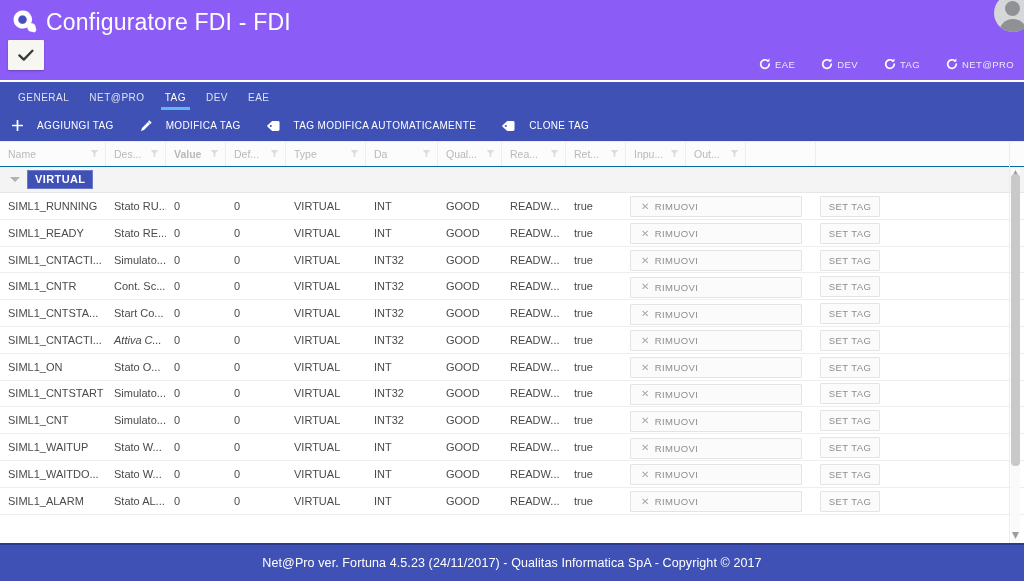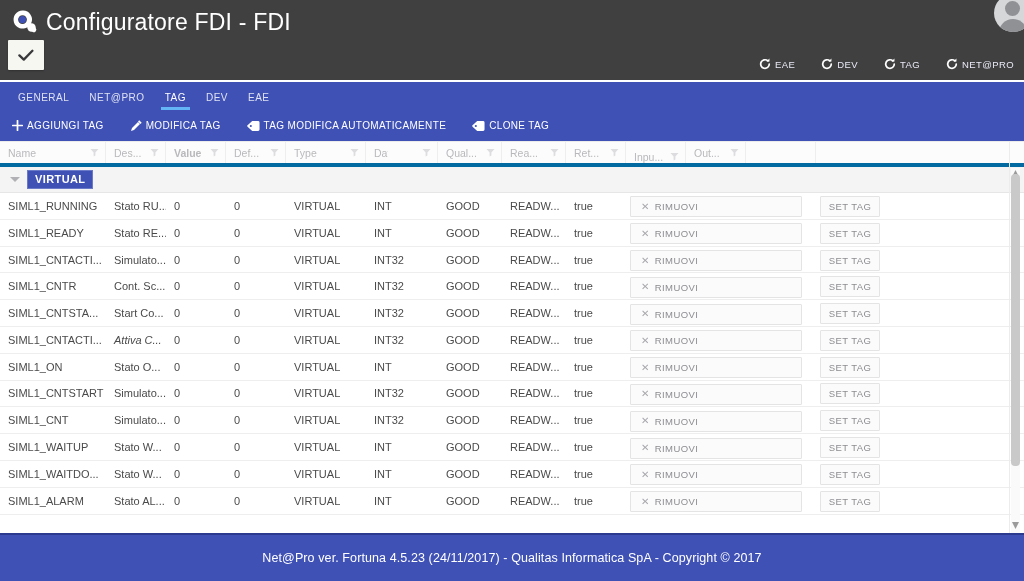--- a/index.html
+++ b/index.html
@@ -6,21 +6,21 @@
   html, body {
     width: 1024px; height: 581px;
     font-family: "Liberation Sans", sans-serif;
     background: #ffffff;
     overflow: hidden;
   }
   .app { position: relative; width: 1024px; height: 581px; display: flex; flex-direction: column; }
 
   
   .appbar {
-    background: #404040;
+    background: #8b5cf6;
     height: 80px;
     position: relative;
     flex: 0 0 auto;
   }
   .appbar-title-row {
     display: flex; align-items: center;
     padding: 6px 0 0 10px;
     height: 38px;
   }
   .logo {
@@ -120,21 +120,21 @@
   
   .toolbar {
     background: #3f51b5;
     height: 31px;
     display: flex; align-items: center;
     padding-left: 12px;
     gap: 26px;
     flex: 0 0 auto;
   }
   .tool-btn {
-    display: flex; align-items: center; gap: 4px;
+    display: flex; align-items: center; gap: 14px;
     color: #ffffff;
     font-size: 10px;
     letter-spacing: .35px;
     cursor: pointer;
     background: none; border: none;
     font-family: "Liberation Sans", sans-serif;
     padding: 2px 0;
     white-space: nowrap;
   }
   .tool-btn svg { display:block; }
@@ -143,21 +143,21 @@
   .grid-wrap {
     flex: 1 1 auto;
     position: relative;
     background: #fff;
     overflow: hidden;
   }
   .grid-head {
     display: flex;
     height: 26px;
     background: #fcfcfc;
-    border-bottom: 4px solid #0369a1;
+    border-bottom: 1px solid #0369a1;
     border-top: 1px solid #ececec;
   }
   .hcell {
     display: flex; align-items: center; justify-content: space-between;
     border-right: 1px solid #eeeeee;
     padding: 0 6px 0 8px;
     color: #b9b9bd;
     font-size: 10.5px;
     overflow: hidden;
     white-space: nowrap;
@@ -257,21 +257,21 @@
   .vscroll .arrow.down { bottom: 4px; clip-path: polygon(50% 100%,100% 0,0 0); }
 
   .grid-right-edge {
     position: absolute; right: 14px; top: 0; bottom: 0;
     width: 1px; background: #ececec;
   }
 
   
   .footer {
     flex: 0 0 auto;
-    height: 48px;
+    height: 38px;
     background: #3f51b5;
     border-top: 2px solid #2b3a8f;
     color: #ffffff;
     display: flex; align-items: center; justify-content: center;
     font-size: 12.5px;
     letter-spacing: .1px;
   }
 </style>
 </head>
 <body>
@@ -452,21 +452,21 @@
           <span class="filt"><svg width="9" height="9" viewBox="0 0 10 10">
               <path d="M.6 1h8.8L6 5v3.4L4 9.4V5z" fill="#c9c9cf"></path>
             </svg></span>
         </div>
         <div class="hcell" style="width: 60px; justify-content: space-between;">
           <span class="lbl">Ret...</span>
           <span class="filt"><svg width="9" height="9" viewBox="0 0 10 10">
               <path d="M.6 1h8.8L6 5v3.4L4 9.4V5z" fill="#c9c9cf"></path>
             </svg></span>
         </div>
-        <div class="hcell" style="width: 60px; align-items: flex-end;">
+        <div class="hcell" style="width: 60px;">
           <span class="lbl">Inpu...</span>
           <span class="filt"><svg width="9" height="9" viewBox="0 0 10 10">
               <path d="M.6 1h8.8L6 5v3.4L4 9.4V5z" fill="#c9c9cf"></path>
             </svg></span>
         </div>
         <div class="hcell" style="width: 60px;">
           <span class="lbl">Out...</span>
           <span class="filt"><svg width="9" height="9" viewBox="0 0 10 10">
               <path d="M.6 1h8.8L6 5v3.4L4 9.4V5z" fill="#c9c9cf"></path>
             </svg></span>

